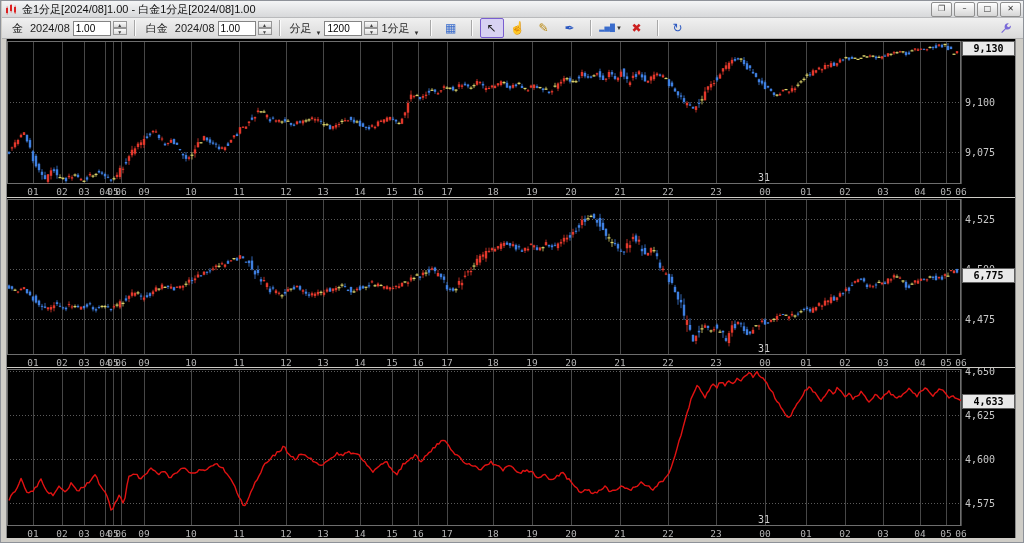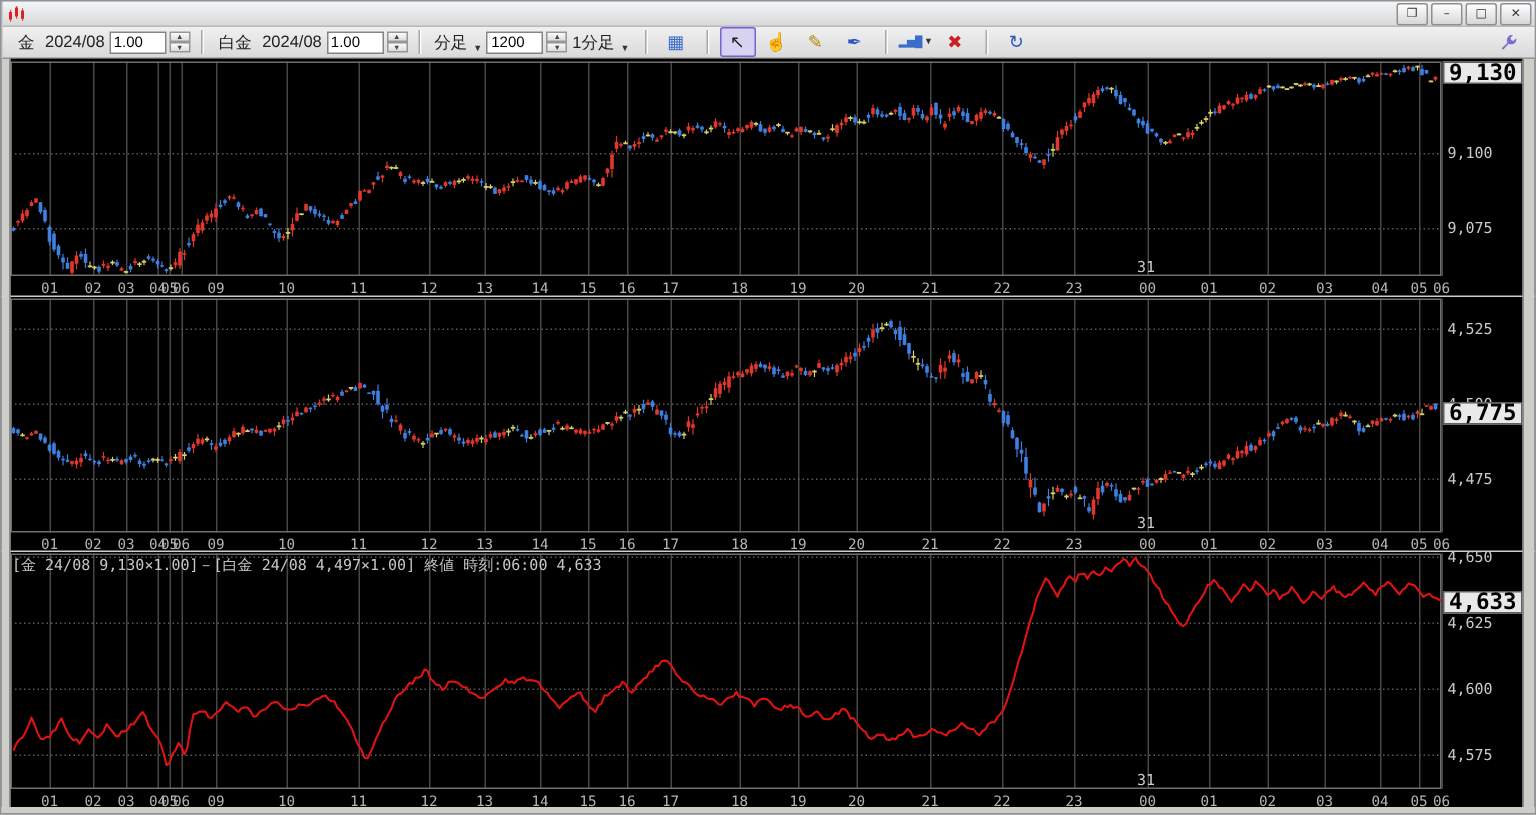--- a/index.html
+++ b/index.html
@@ -25,21 +25,21 @@
   .tb-icon .caret{margin-left:1px;}
   .tb-right{margin-left:auto;margin-right:6px;display:flex;align-items:center;}
   
   #charts{position:absolute;left:0;top:38px;width:1024px;height:499px;background:#cfcdc7;}
   .panel{position:absolute;left:0;width:1024px;background:#000;overflow:hidden;}
   .p0{top:0;height:158px;}
   .p1{top:159px;height:169px;}
   .p2{top:329px;height:170px;}
   .panel svg{position:absolute;left:0;top:0;}
   .info{position:absolute;left:7px;top:2px;font-family:"DejaVu Sans Mono",monospace;font-size:10px;color:#c6c6c6;white-space:nowrap;z-index:3;}
-  .pricebox{position:absolute;left:961px;width:51px;height:13px;line-height:13px;font-size:15px;font-weight:700;background:#e9e9e9;border:1px solid #5f5f5f;text-align:center;font-family:"DejaVu Sans Mono",monospace;color:#000;z-index:4;}
+  .pricebox{position:absolute;left:961px;width:51px;height:13px;line-height:13px;font-size:10px;font-weight:700;background:#e9e9e9;border:1px solid #5f5f5f;text-align:center;font-family:"DejaVu Sans Mono",monospace;color:#000;z-index:4;}
   .p0 .pricebox{top:2px;}
   .p1 .pricebox{top:70px;}
   .p2 .pricebox{top:26px;}
   .frame{position:absolute;background:#cfcdc7;}
   #frameL{left:0;top:38px;width:5px;height:505px;border-right:1px solid #8a8a8a;}
   #frameR{left:1014px;top:38px;width:10px;height:505px;border-left:1px solid #8a8a8a;}
   #frameB{left:0;top:537px;width:1024px;height:6px;}
 </style>
 </head>
 <body>
@@ -50,20 +50,21 @@
     <span style="display:inline-flex;">
       <svg width="13" height="11" viewBox="0 0 13 11">
         <rect x="1" y="4" width="2" height="5" fill="#d22"></rect>
           <rect x="1.8" y="2.5" width="0.6" height="8" fill="#d22"></rect>
         <rect x="5" y="1" width="2" height="6" fill="#d22"></rect>
           <rect x="5.8" y="0" width="0.6" height="8.5" fill="#d22"></rect>
         <rect x="9" y="3" width="2" height="5.5" fill="#d22"></rect>
           <rect x="9.8" y="1.5" width="0.6" height="8.5" fill="#d22"></rect>
       </svg>
     </span>
+    <span class="title-text">金1分足[2024/08]1.00 - 白金1分足[2024/08]1.00</span>
     <span class="win-btns" id="winBtns">
         <span class="win-btn">❐</span>
         <span class="win-btn">–</span>
         <span class="win-btn">□</span>
         <span class="win-btn">✕</span>
       </span>
   </div>
 
   <div class="toolbar">
     <span class="tb-label">金</span>
@@ -1640,21 +1641,20 @@
             <text x="764" y="169" fill="#b4b4b4" font-size="9.5" text-anchor="middle" font-family="DejaVu Sans Mono, monospace">00</text>
             <text x="805" y="169" fill="#b4b4b4" font-size="9.5" text-anchor="middle" font-family="DejaVu Sans Mono, monospace">01</text>
             <text x="844" y="169" fill="#b4b4b4" font-size="9.5" text-anchor="middle" font-family="DejaVu Sans Mono, monospace">02</text>
             <text x="882" y="169" fill="#b4b4b4" font-size="9.5" text-anchor="middle" font-family="DejaVu Sans Mono, monospace">03</text>
             <text x="919" y="169" fill="#b4b4b4" font-size="9.5" text-anchor="middle" font-family="DejaVu Sans Mono, monospace">04</text>
             <text x="945" y="169" fill="#b4b4b4" font-size="9.5" text-anchor="middle" font-family="DejaVu Sans Mono, monospace">05</text>
             <text x="960" y="169" fill="#b4b4b4" font-size="9.5" text-anchor="middle" font-family="DejaVu Sans Mono, monospace">06</text>
             <text x="757" y="155" fill="#cccccc" font-size="10" font-family="DejaVu Sans Mono, monospace">31</text>
           </g>
         </svg>
-      <div class="info">[金 24/08 9,130×1.00]－[白金 24/08 4,497×1.00] 終値 時刻:06:00 4,633</div>
       <div class="pricebox">4,633</div>
     </div>
   </div>
 
   <div class="frame" id="frameL"></div>
   <div class="frame" id="frameR"></div>
   <div class="frame" id="frameB"></div>
 
 </div>
 

